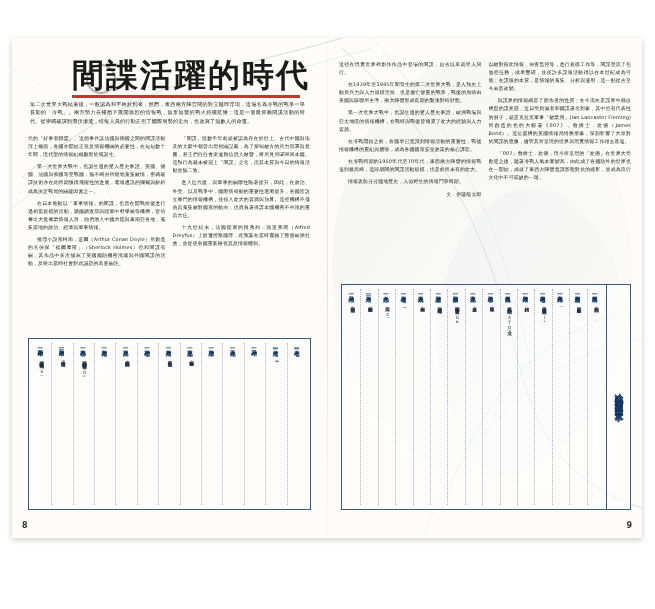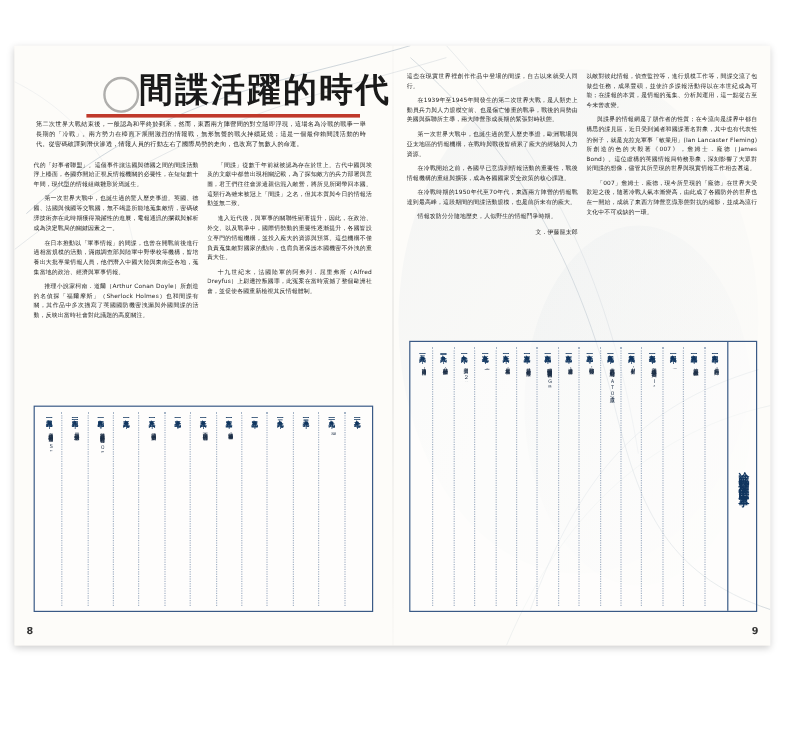--- a/index.html
+++ b/index.html
@@ -50,27 +50,26 @@
   
   .headline-wrap {
     position: absolute;
     left: 60px;
     top: 22px;
     width: 230px;
     height: 34px;
   }
   .headline {
     font-family: "DejaVu Sans", "Liberation Sans", sans-serif;
-    font-size: 28px;
+    font-size: 32px;
     font-weight: bold;
     letter-spacing: 2px;
     color: #1a1a1a;
     line-height: 30px;
     white-space: nowrap;
-    margin-left: 44px;
   }
   .headline-rule {
     position: absolute;
     left: 0;
     bottom: -4px;
     width: 228px;
     height: 3px;
     background: #c0392b;
   }
   .headline-mark {

